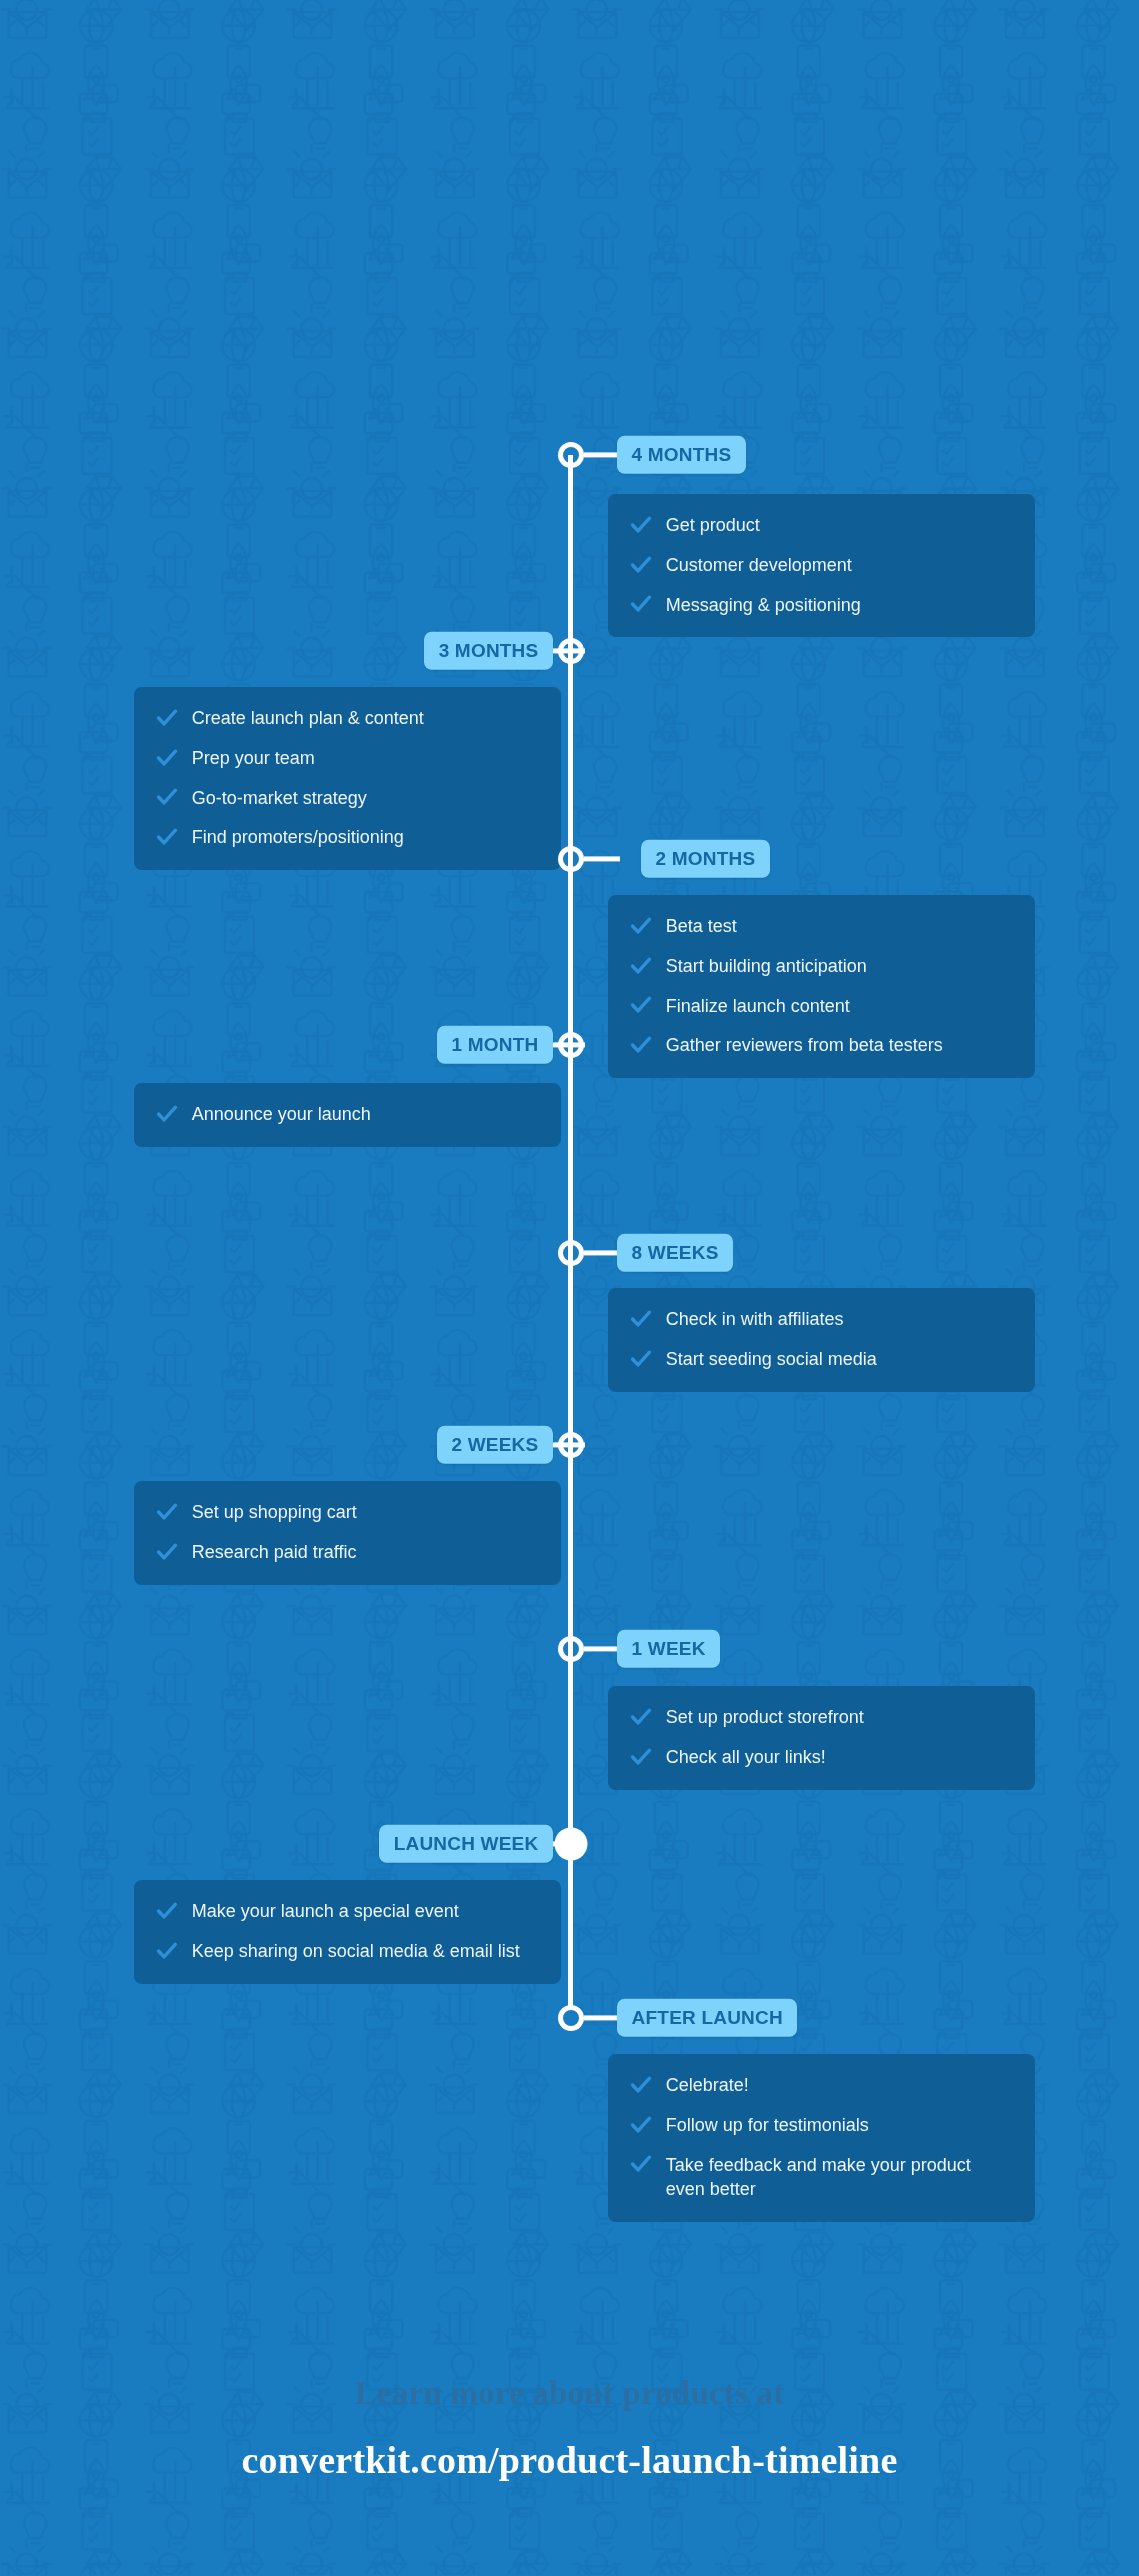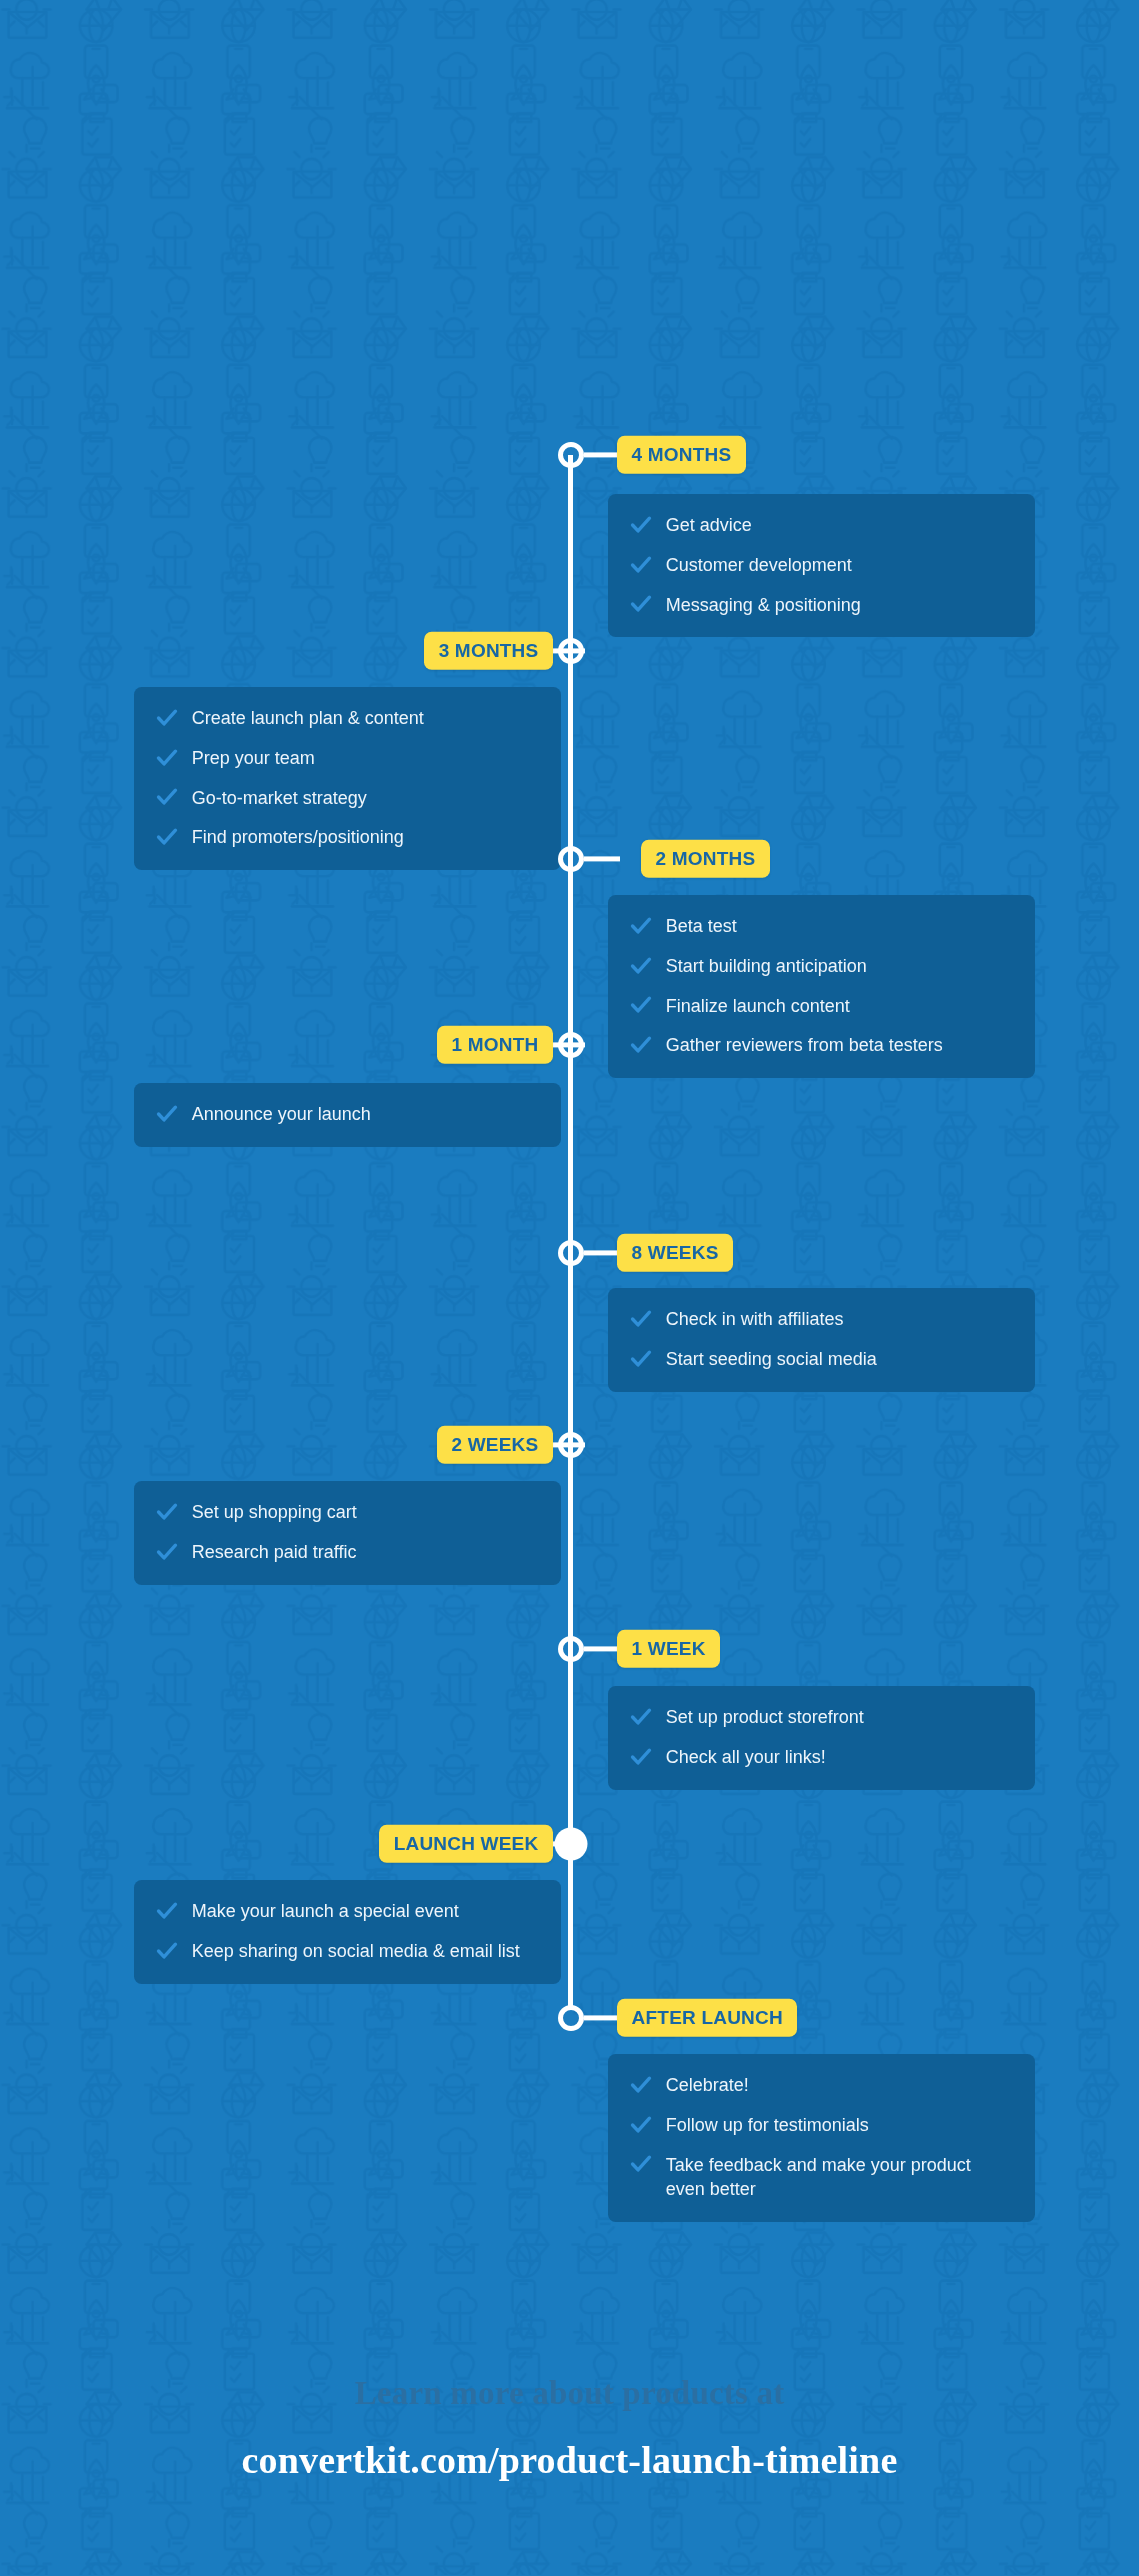--- a/index.html
+++ b/index.html
@@ -70,21 +70,21 @@
   .connector{
     position:absolute; top:0; height:5.2px;
     background:#ffffff; z-index:2;
     transform:translateY(-50%);
   }
   .connector.right{ left:584px; width:36px; }
   .connector.left { right:554px; width:36px; }
 
   .badge{
     position:absolute; top:0;
-    background:#fde047;
+    background:#7dd3fc;
     color:#1767a5;
     font-weight:bold; font-size:19px;
     letter-spacing:0.2px;
     padding:7.7px 14.6px 8.6px;
     border-radius:7.7px;
     transform:translateY(-50%);
     white-space:nowrap;
     z-index:4;
     box-shadow:0 0.9px 2.6px rgba(0,0,0,.10);
   }
@@ -217,21 +217,21 @@
         <div class="node" style="top: 455px;"></div>
         <div class="connector right" style="top: 455px;"></div>
         <div class="badge right" style="top: 455px;">4 MONTHS</div>
         <div class="card right" style="top: 494px;">
           <div class="item">
             <span class="check">
               <svg width="22" height="22" viewBox="0 0 26 26" aria-hidden="true">
                 <path d="M3 13 L9.5 20 L23 5" fill="none" stroke="#2f8fd8" stroke-width="4" stroke-linecap="round" stroke-linejoin="round"></path>
               </svg>
             </span>
-            <span class="item-text">Get advice</span>
+            <span class="item-text">Get product</span>
           </div>
           <div class="item">
             <span class="check">
               <svg width="22" height="22" viewBox="0 0 26 26" aria-hidden="true">
                 <path d="M3 13 L9.5 20 L23 5" fill="none" stroke="#2f8fd8" stroke-width="4" stroke-linecap="round" stroke-linejoin="round"></path>
               </svg>
             </span>
             <span class="item-text">Customer development</span>
           </div>
           <div class="item">

